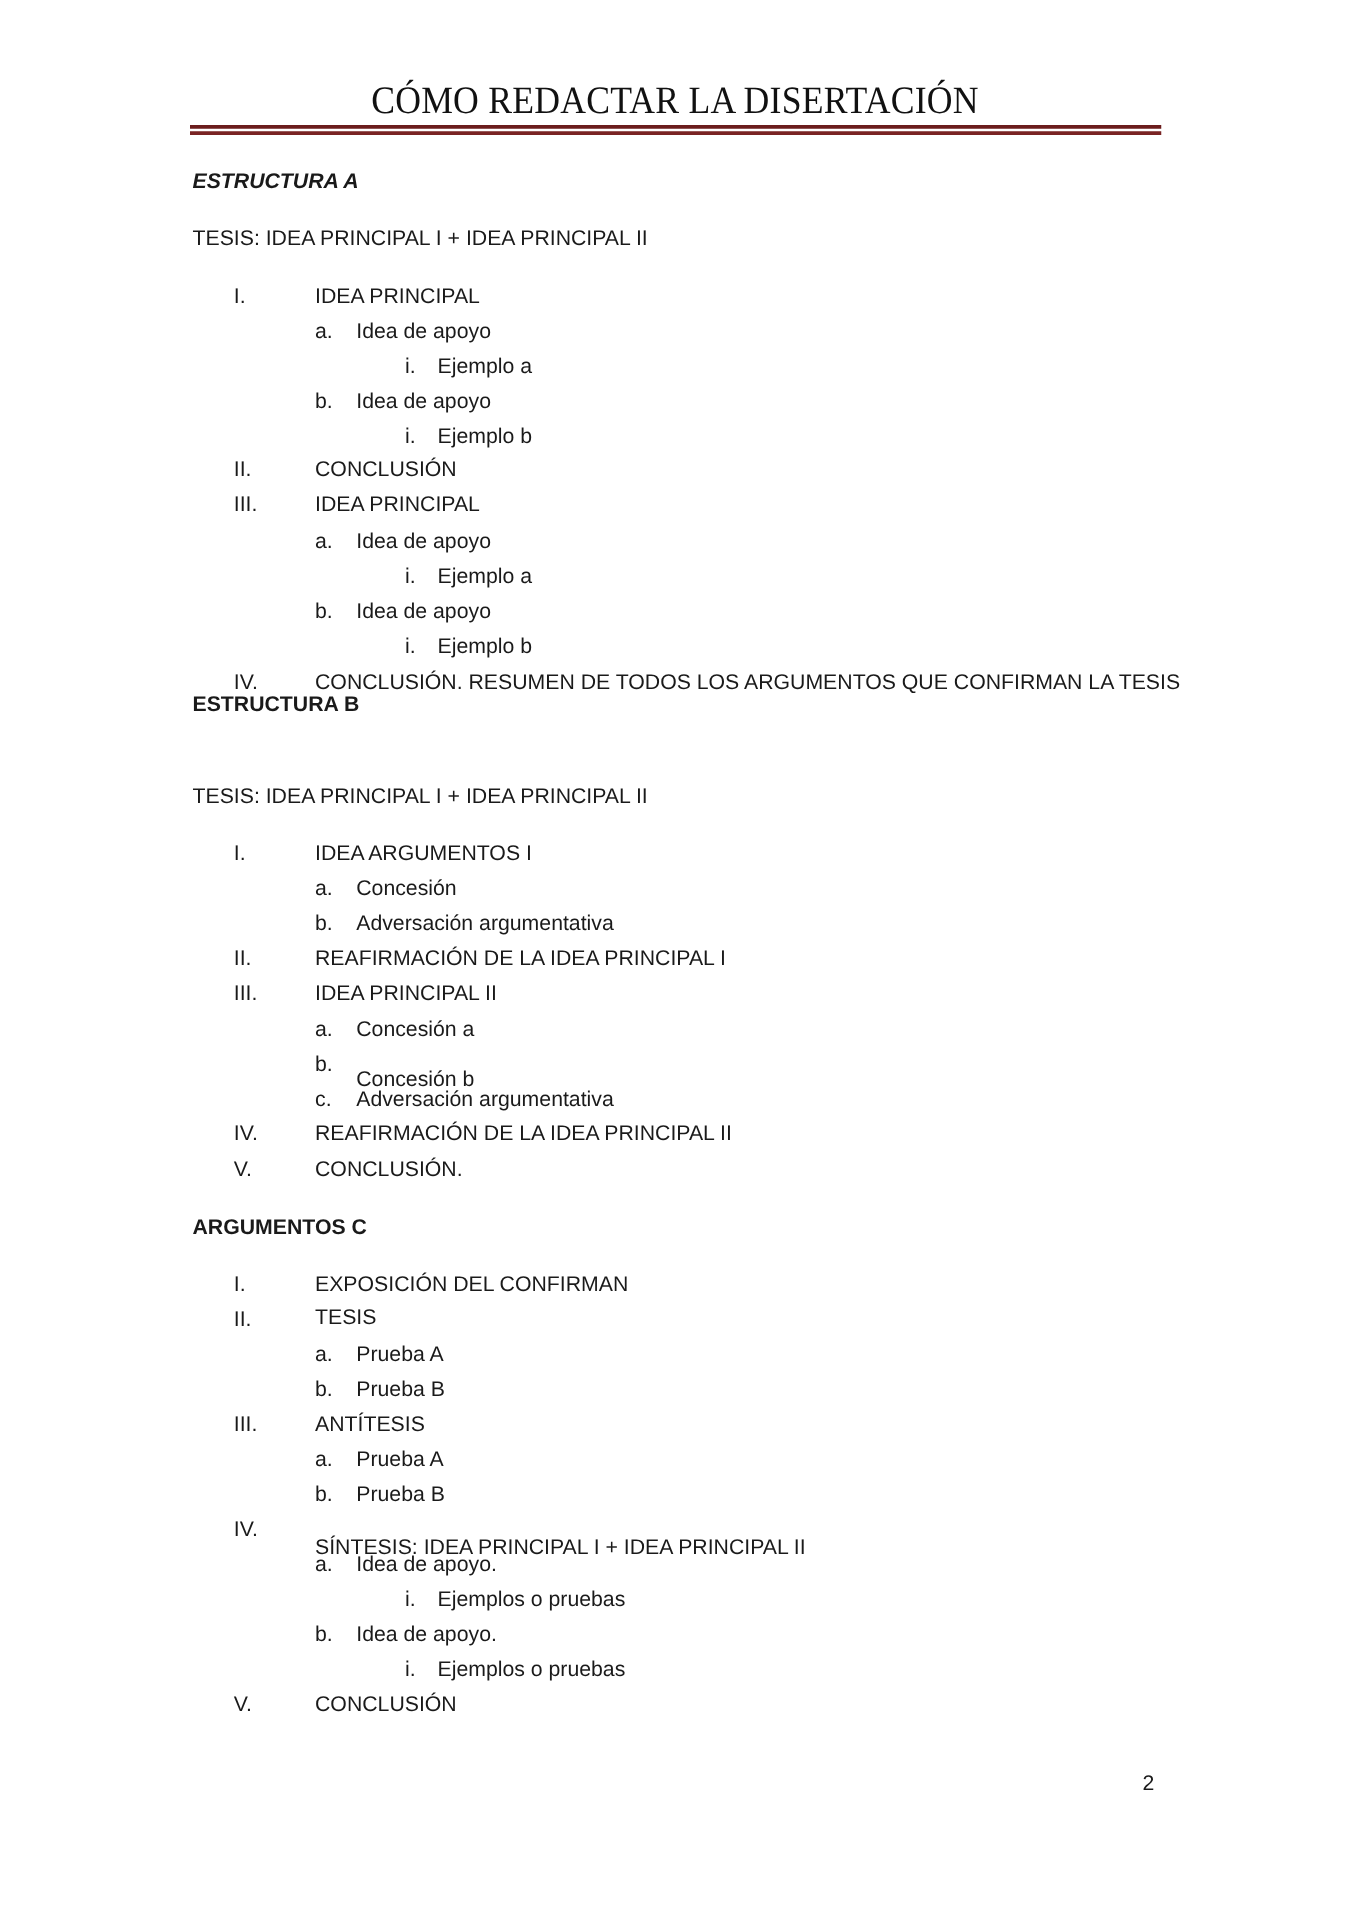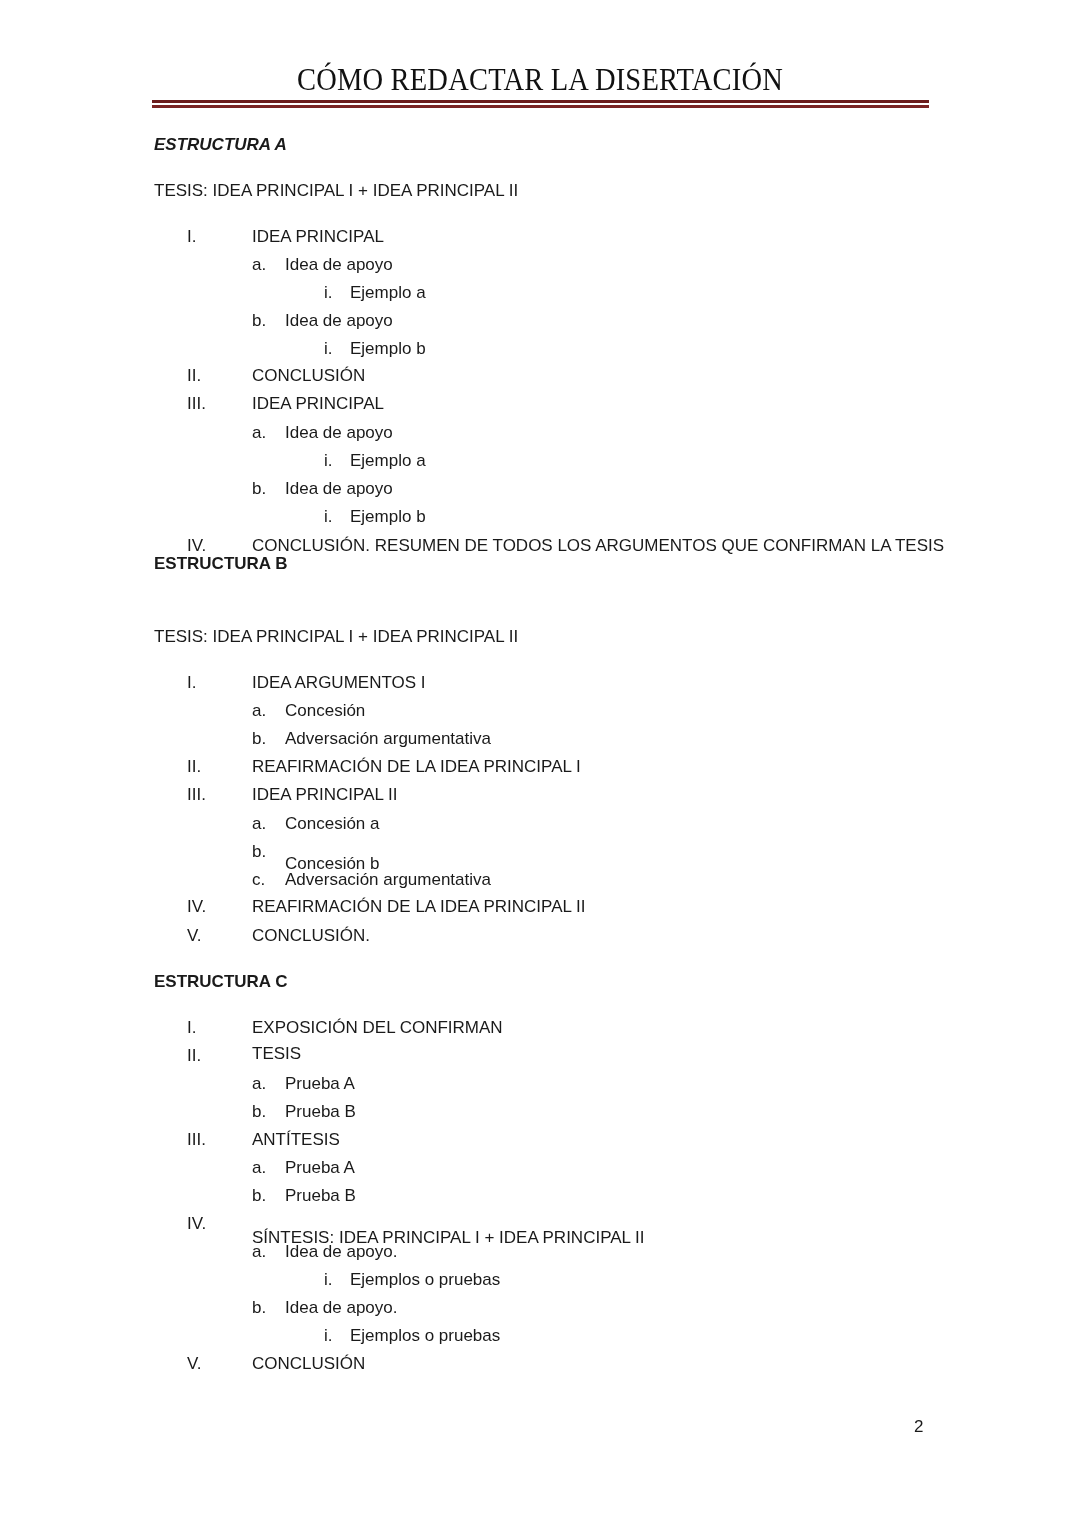--- a/index.html
+++ b/index.html
@@ -63,21 +63,21 @@
     <div class="line " style="top: 814px; left: 252px;">a.</div>
     <div class="line " style="top: 814px; left: 285px;">Concesión a</div>
     <div class="line " style="top: 842px; left: 252px;">b.</div>
     <div class="line " style="top: 842px; left: 285px; margin-top: 12px;">Concesión b</div>
     <div class="line " style="top: 870px; left: 252px;">c.</div>
     <div class="line " style="top: 870px; left: 285px;">Adversación argumentativa</div>
     <div class="line " style="top: 897px; left: 187px;">IV.</div>
     <div class="line " style="top: 897px; left: 252px;">REAFIRMACIÓN DE LA IDEA PRINCIPAL II</div>
     <div class="line " style="top: 926px; left: 187px;">V.</div>
     <div class="line " style="top: 926px; left: 252px;">CONCLUSIÓN.</div>
-    <div class="line bold" style="top: 972px; left: 154px;">ESTRUCTURA C</div>
+    <div class="line bold" style="top: 972px; left: 154px;">ARGUMENTOS C</div>
     <div class="line " style="top: 1018px; left: 187px;">I.</div>
     <div class="line " style="top: 1018px; left: 252px;">EXPOSICIÓN DEL CONFIRMAN</div>
     <div class="line " style="top: 1046px; left: 187px;">II.</div>
     <div class="line " style="top: 1044px; left: 252px;">TESIS</div>
     <div class="line " style="top: 1074px; left: 252px;">a.</div>
     <div class="line " style="top: 1074px; left: 285px;">Prueba A</div>
     <div class="line " style="top: 1102px; left: 252px;">b.</div>
     <div class="line " style="top: 1102px; left: 285px;">Prueba B</div>
     <div class="line " style="top: 1130px; left: 187px;">III.</div>
     <div class="line " style="top: 1130px; left: 252px;">ANTÍTESIS</div>

